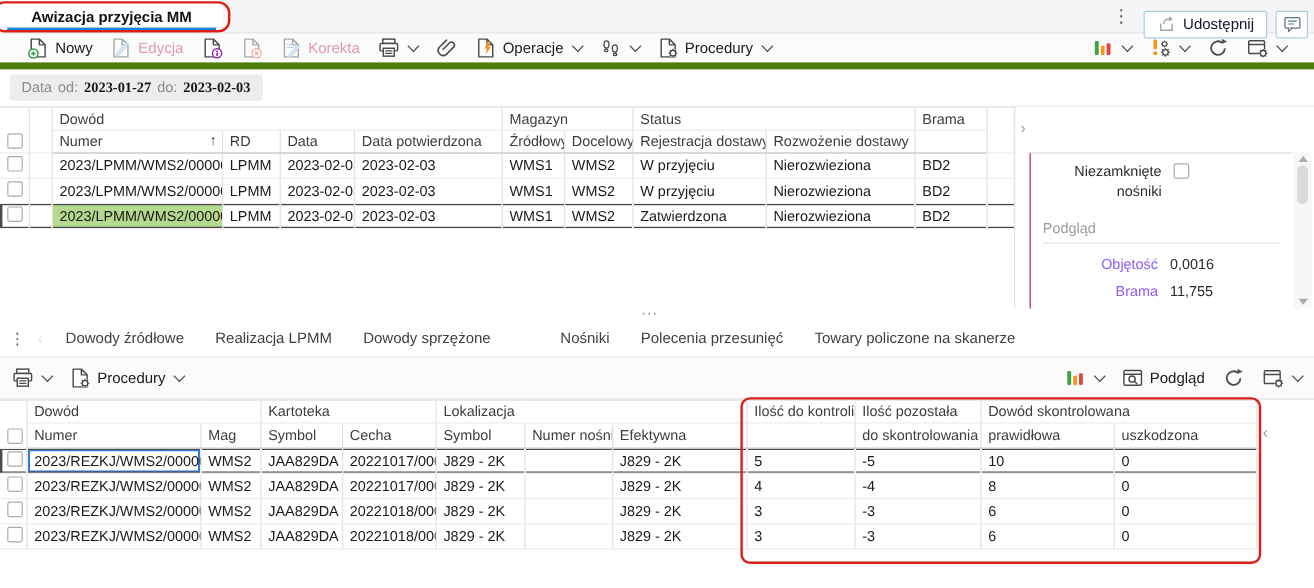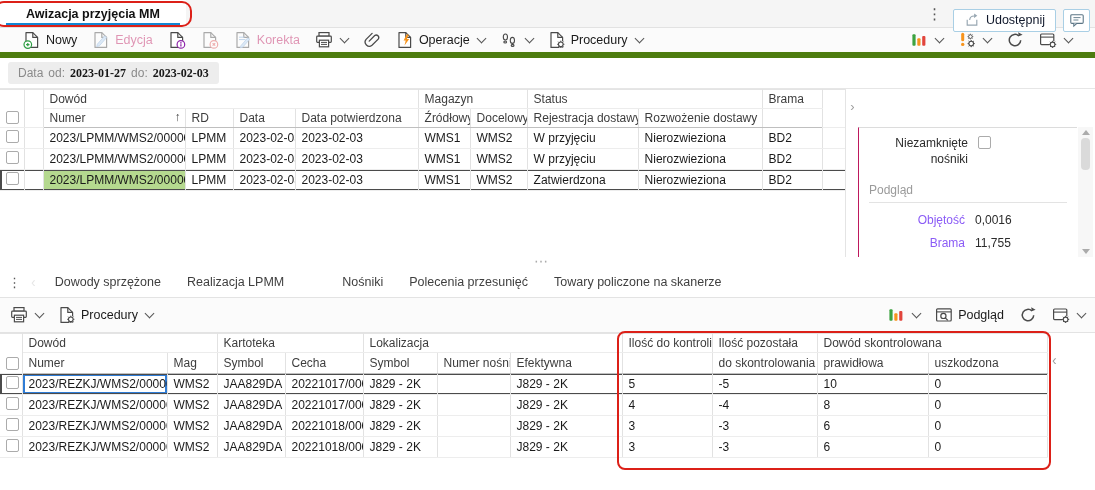--- a/index.html
+++ b/index.html
@@ -421,24 +421,27 @@
 </div>
 
 <div class="splitter">
   <span class="dots">⋯</span>
 </div>
 
 <div class="btabs">
   <span class="side kebab" style="font-size:13px">⋮</span>
   <span class="tnav dis">‹</span>
   <div class="btab">
-      <span>Dowody sprzężone</span>
+      <span>Dowody źródłowe</span>
     </div>
   <div class="btab">
       <span>Realizacja LPMM</span>
+    </div>
+  <div class="btab">
+      <span>Dowody sprzężone</span>
     </div>
   <div class="btab gap">
       <span>Nośniki</span>
     </div>
   <div class="btab">
       <span>Polecenia przesunięć</span>
     </div>
   <div class="btab">
       <span>Towary policzone na skanerze</span>
     </div>

